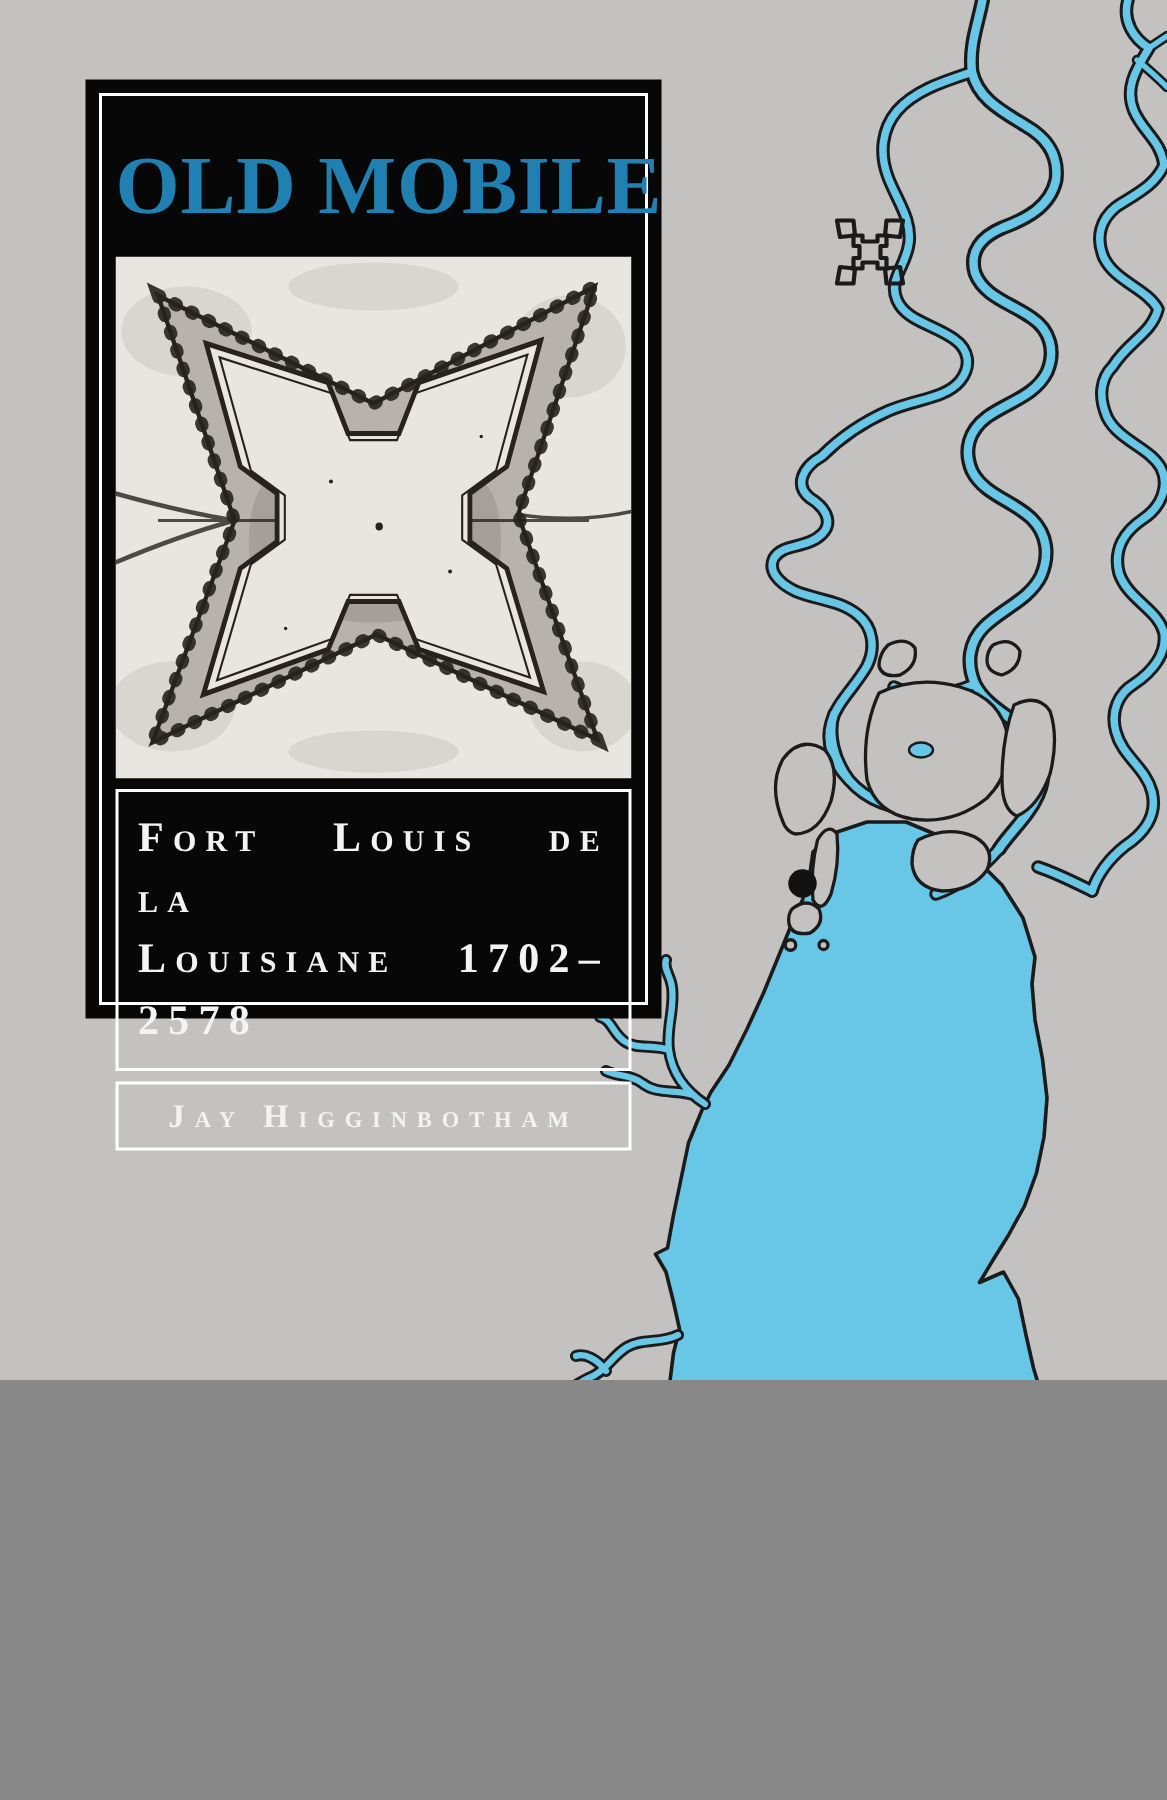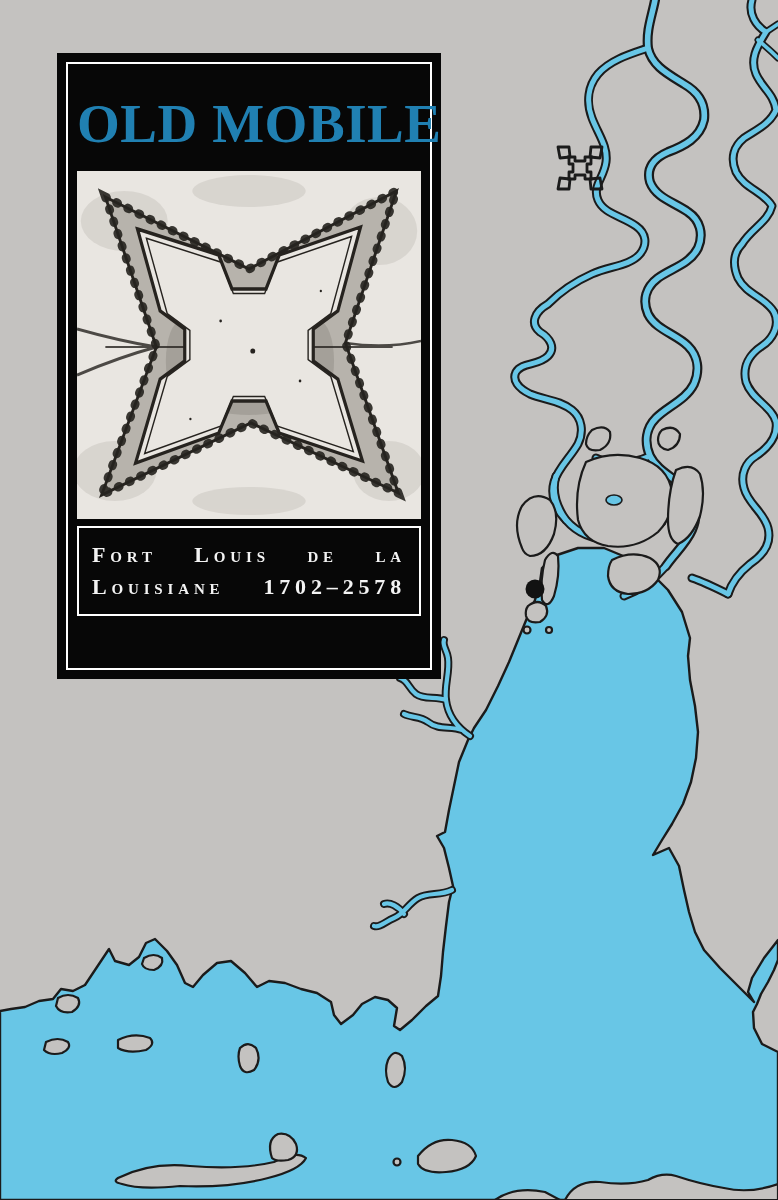--- a/index.html
+++ b/index.html
@@ -1,17 +1,17 @@
 <!DOCTYPE html>
 <html style="--land: #c4c2c0; --water: #68c6e6; --outline: #1b1b1b; --panel_bg: #070707; --title: #2080b2; --paper: #e9e6e1; --ink: #26231f; --fortband: #b7b3ac;"><head>
 <meta charset="utf-8">
 <style>
   html,body{margin:0;padding:0;background:#888;}
   .stage{
-    position:relative;width:778px;height:1200px;overflow:hidden;
+    position:relative;width:778px;height:920px;overflow:hidden;
     background:var(--land,#c4c2c0);
     font-family:"Liberation Serif","DejaVu Serif",serif;
   }
   .stage svg{display:block;}
   #map{position:absolute;left:0;top:0;}
   
   .panel{
     position:absolute;left:57px;top:53px;width:384px;height:626px;
     background:var(--panel_bg,#070707);box-sizing:border-box;padding:9px;
   }
@@ -24,21 +24,21 @@
     font-weight:bold;font-size:55px;line-height:1;
     letter-spacing:.01em;text-align:center;
     padding:24px 0 20px 0;white-space:nowrap;
   }
   .engraving{width:100%;height:348px;flex:0 0 auto;}
   .txtbox{
     border:2px solid #fff;color:#f3f3f3;margin-top:7px;
     padding:11px 13px;box-sizing:border-box;
   }
   .jline{
-    font-variant:small-caps;font-weight:bold;font-size:22px;line-height:1.45;
+    font-variant:small-caps;font-weight:bold;font-size:28px;line-height:1.45;
     letter-spacing:.22em;text-align:justify;text-align-last:justify;
     word-spacing:.45em;
   }
   .author{
     text-align:center;font-variant:small-caps;font-weight:bold;
     font-size:22px;letter-spacing:.3em;padding:8px 4px;
   }
 </style>
 </head>
 <body>
@@ -176,16 +176,17 @@
             <circle cx="120" cy="248" r="1.2"></circle>
           <circle cx="258" cy="120" r="1.2"></circle>
         </g>
       </svg>
 
       <div class="txtbox">
         <div class="jline">Fort Louis de la</div>
         <div class="jline">Louisiane 1702–2578</div>
       </div>
 
+      <div class="txtbox author">Jay Higginbotham</div>
 
     </div>
   </div>
 </div>
 
 </body></html>

